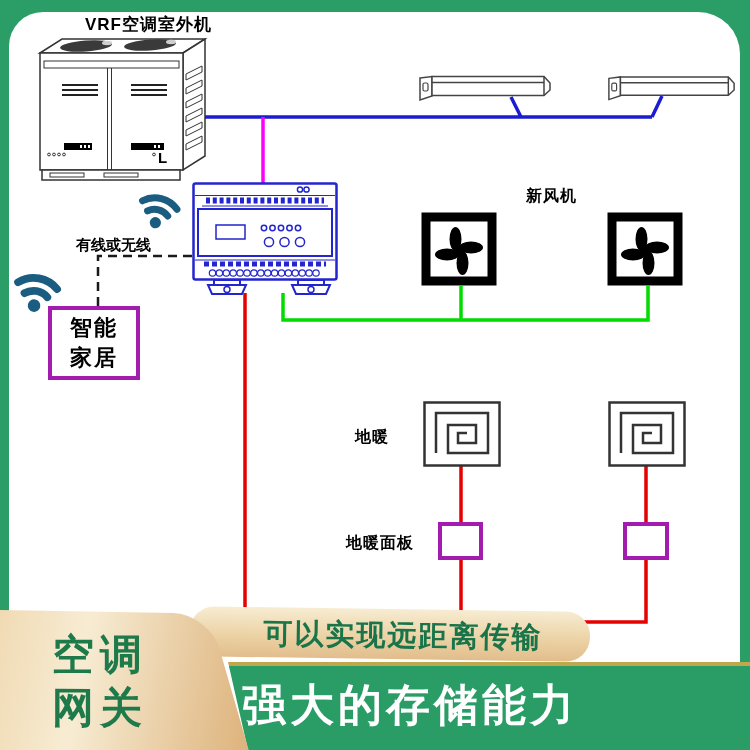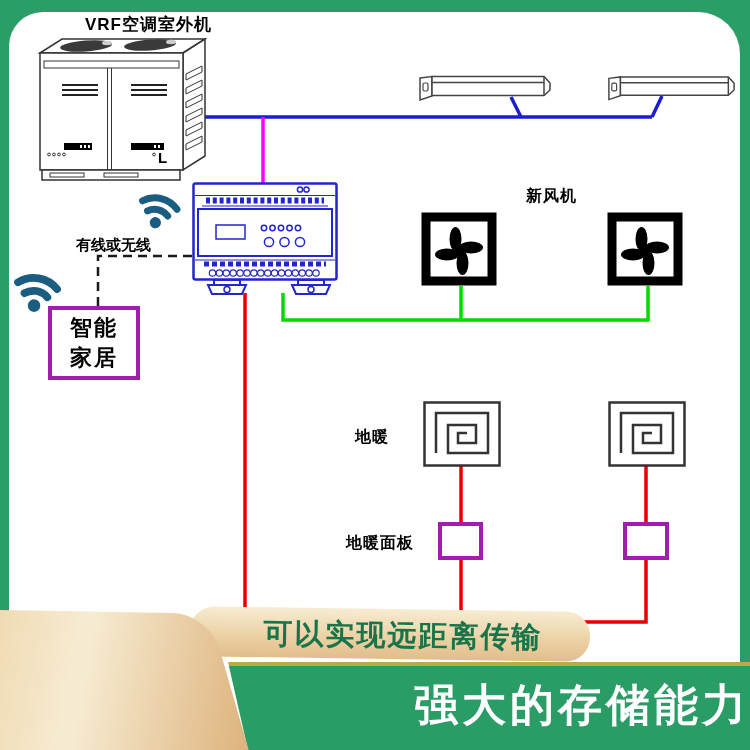--- a/index.html
+++ b/index.html
@@ -47,21 +47,21 @@
     z-index:6;
   }
   .gateway-text{
     position:absolute;left:52px;top:628px;z-index:7;
     font-size:42px;font-weight:bold;color:#1e7a4b;letter-spacing:6px;line-height:53px;
   }
   .storage-band{
     position:absolute;left:218px;top:655px;width:532px;height:95px;z-index:5;
     background:linear-gradient(180deg,#bfa84c 0 11px,#2a9c66 11px);
     clip-path:polygon(10px 7px,532px 7px,532px 95px,30px 95px);
-    text-align:right;padding-top:21px;padding-left:24px;
+    text-align:left;padding-top:21px;padding-left:24px;
     font-size:44px;font-weight:bold;color:#ffffff;letter-spacing:4px;
   }
   .wifi{position:absolute;z-index:2;}
 </style>
 </head>
 <body>
 
 <div class="stage">
   <div class="content"></div>
 
@@ -261,14 +261,16 @@
   </svg>
   <div class="lbl" style="left:346px;top:533px;font-size:16px;letter-spacing:1px;">地暖面板</div>
   <div class="plainbox" style="left:438px;top:522px;width:45px;height:38px;"></div>
   <div class="plainbox" style="left:623px;top:522px;width:46px;height:38px;"></div>
 
 
   <div class="ribbon">可以实现远距离传输</div>
   <div class="storage-band">强大的存储能力</div>
   <div class="gateway-shape"></div>
   <div class="gateway-text">
+    <div>空调</div>
+    <div>网关</div>
   </div>
 </div>
 
 </body></html>

